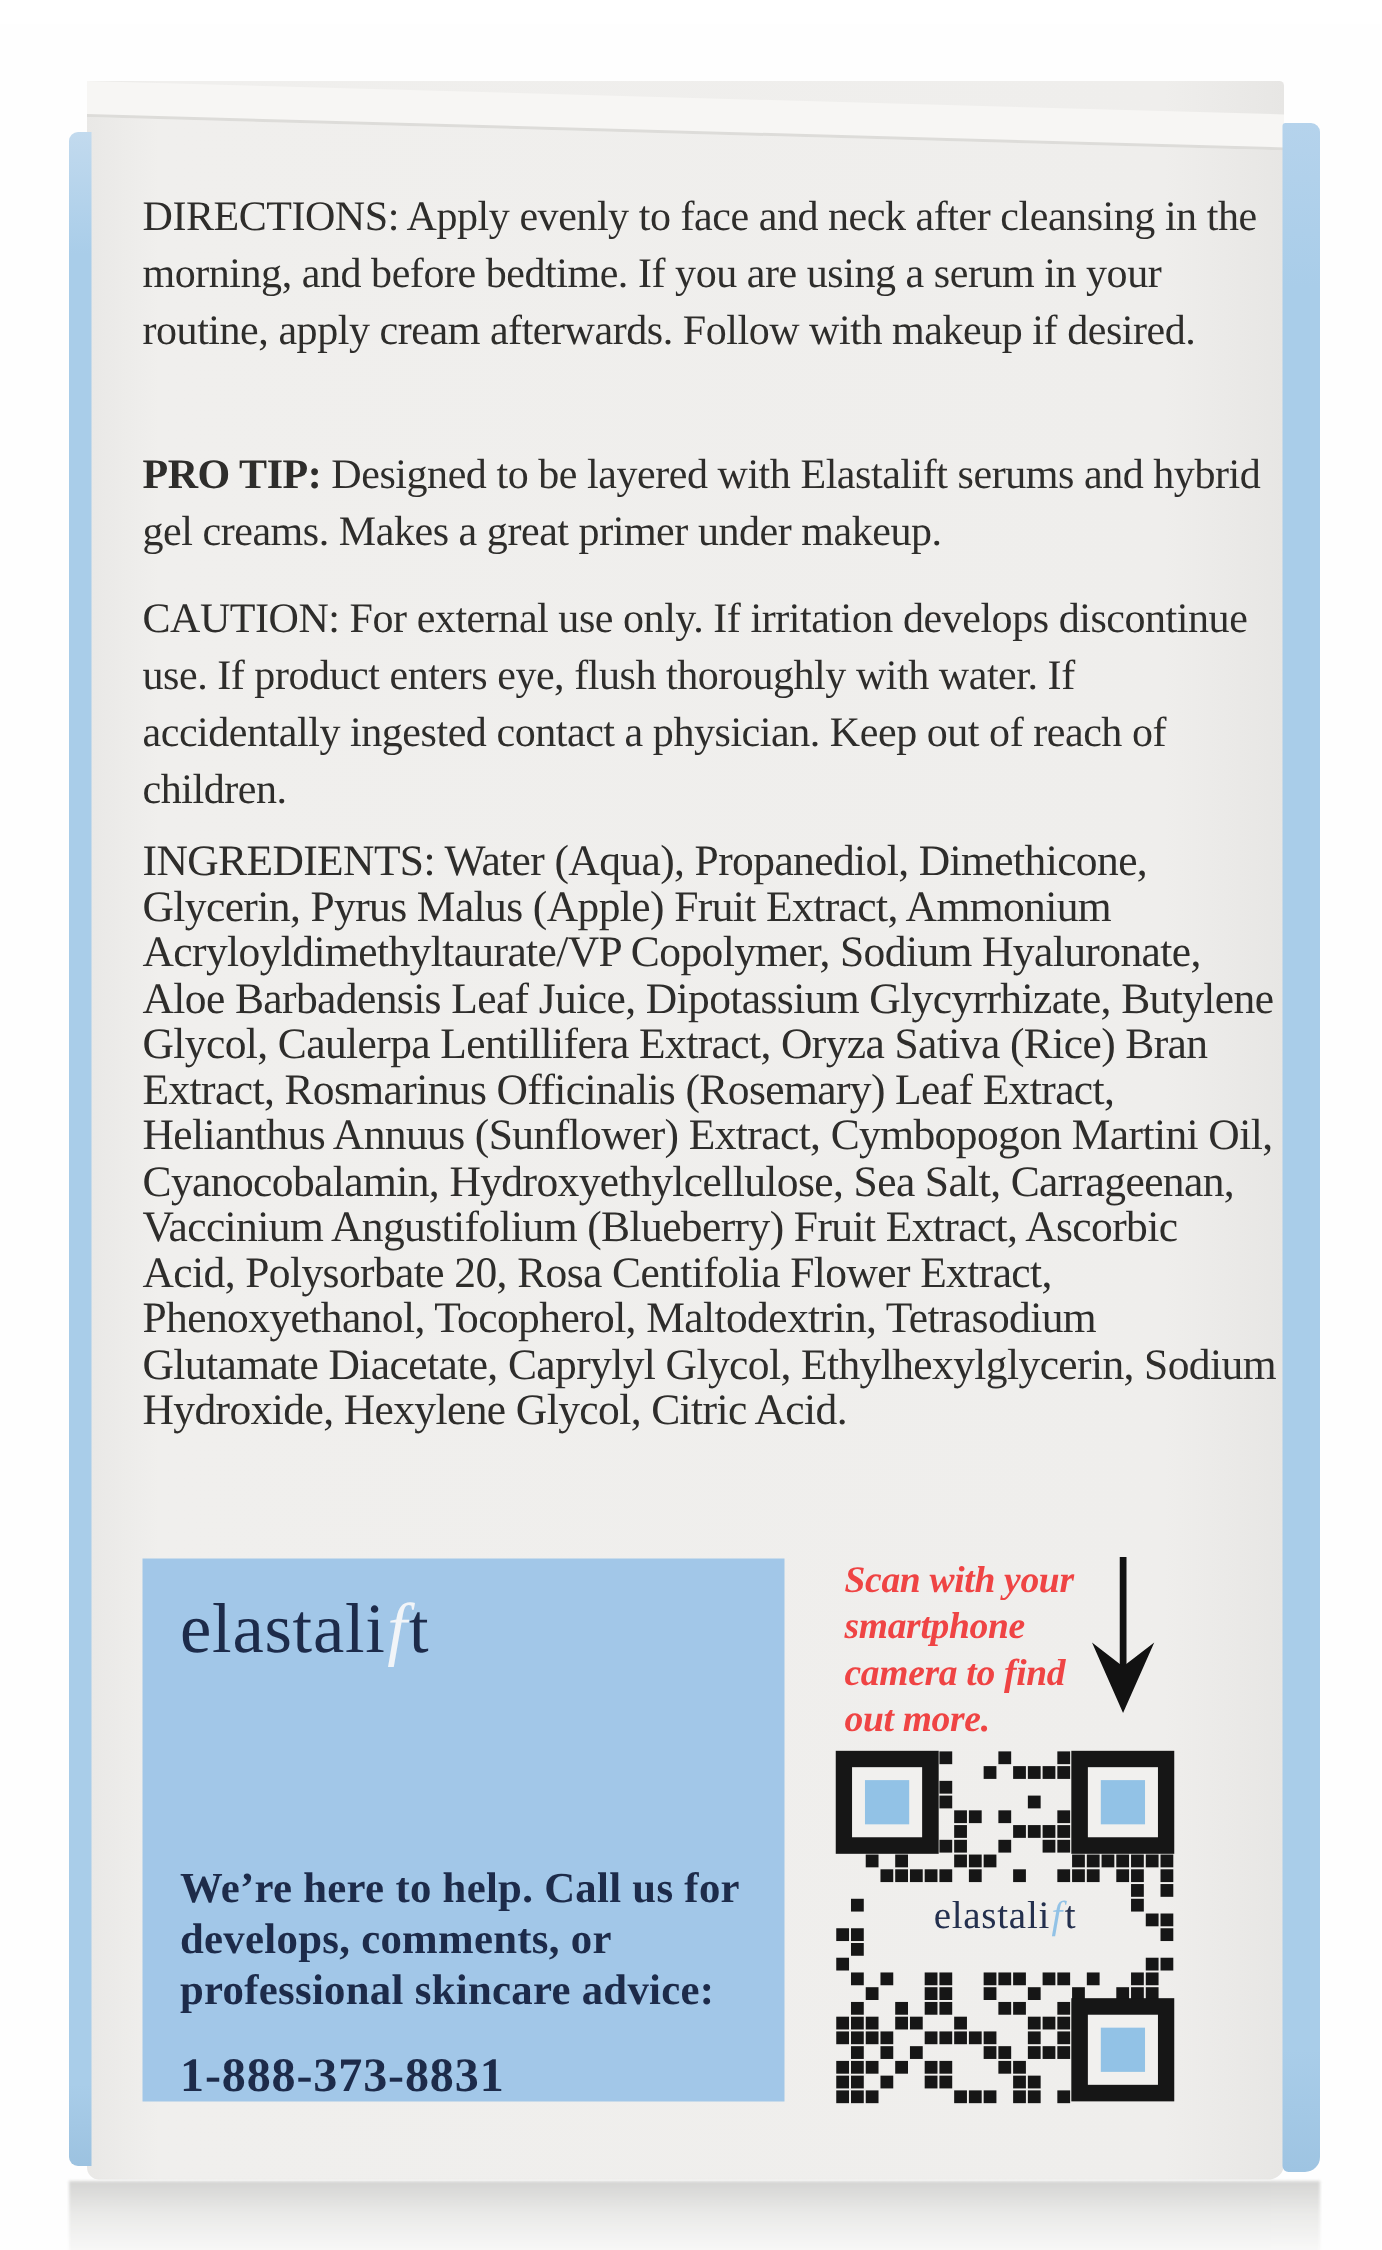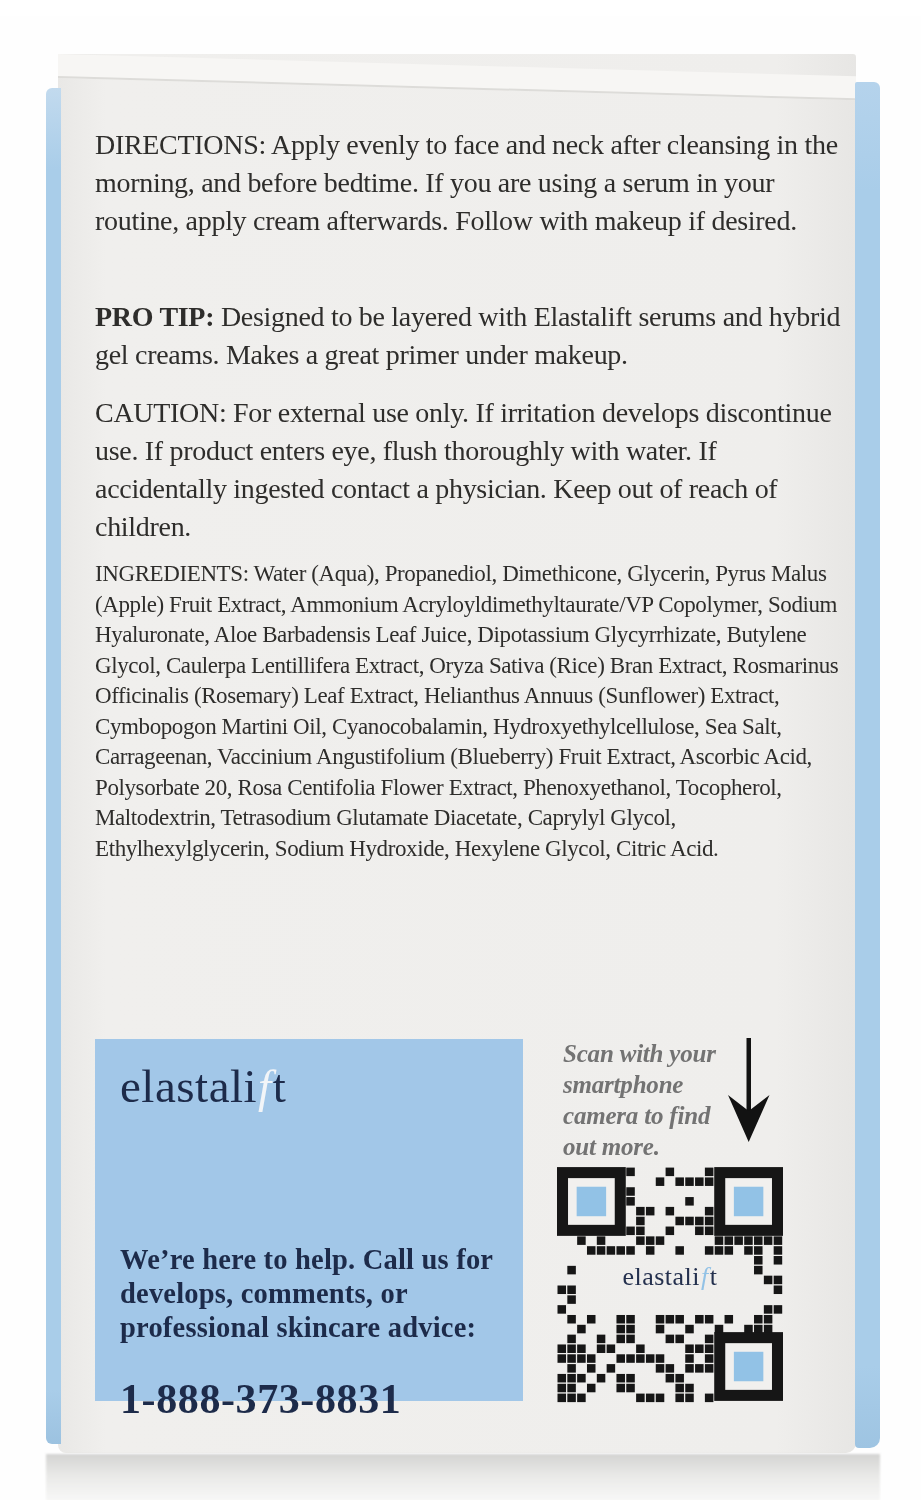--- a/index.html
+++ b/index.html
@@ -32,35 +32,35 @@
   .reflection{position:absolute;left:46px;top:1438px;width:834px;height:62px;
     background:linear-gradient(180deg,#c6c6c4 0,#e3e3e1 35%,#f6f6f5 75%,#ffffff 100%);
     opacity:.75;filter:blur(1px);}
 
   
   .para{position:absolute;left:95px;width:752px;color:var(--body-text);
     font-size:28px;line-height:38px;letter-spacing:-0.3px;}
   .p-directions{top:110px;}
   .p-protip{top:282px;}
   .p-caution{top:378px;}
-  .p-ingredients{top:543px;width:756px;font-size:23px;line-height:30.5px;letter-spacing:-0.4px;}
+  .p-ingredients{top:543px;width:756px;font-size:29px;line-height:30.5px;letter-spacing:-0.4px;}
   .plabel-bold{font-weight:bold;}
 
   
   .info-panel{position:absolute;left:95px;top:1023px;width:428px;height:362px;
     background:var(--panel-blue);color:var(--navy);}
   .logo{position:absolute;left:25px;top:20px;font-size:47px;letter-spacing:.5px;color:var(--navy);}
   .logo .logo-f{font-style:italic;color:var(--logo-f-white);padding:0 1px;}
   .addr{position:absolute;left:25px;top:100px;font-weight:bold;font-size:28.5px;line-height:31px;letter-spacing:.2px;}
   .help{position:absolute;left:25px;top:204px;width:386px;font-weight:bold;font-size:28.5px;line-height:34px;letter-spacing:.2px;}
-  .phone{position:absolute;left:25px;top:336px;font-weight:bold;font-size:42px;letter-spacing:.6px;}
+  .phone{position:absolute;left:25px;top:326px;font-weight:bold;font-size:32px;letter-spacing:.6px;}
 
   
   .scan-text{position:absolute;left:563px;top:1022px;width:178px;
-    font-style:italic;font-weight:600;font-size:25px;line-height:31px;color:#737373;letter-spacing:-0.2px;}
+    font-style:italic;font-weight:600;font-size:25px;line-height:31px;color:#ef4444;letter-spacing:-0.2px;}
   .arrow{position:absolute;left:725px;top:1022px;width:48px;height:106px;}
 
   
   .qr{position:absolute;left:557px;top:1151px;width:226px;height:236px;}
   .qr svg{display:block;}
   .qr-label{position:absolute;left:34px;top:95px;width:158px;text-align:center;
     font-size:26px;color:#24304e;letter-spacing:.5px;}
   .qr-label .logo-f{font-style:italic;color:var(--qr-blue);padding:0 1px;}
 </style>
 </head>

